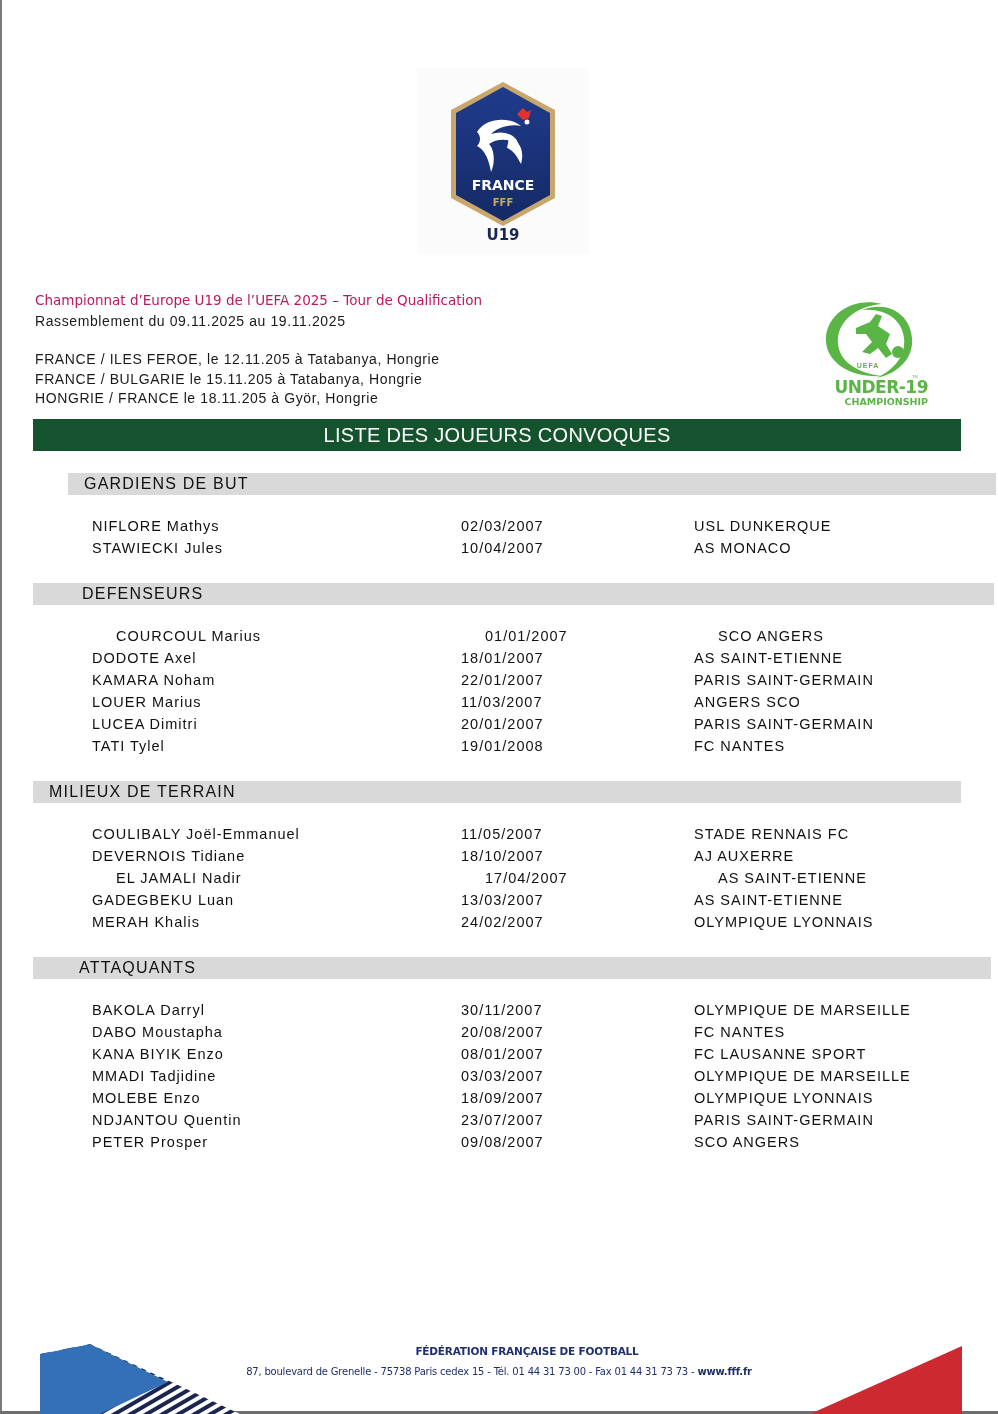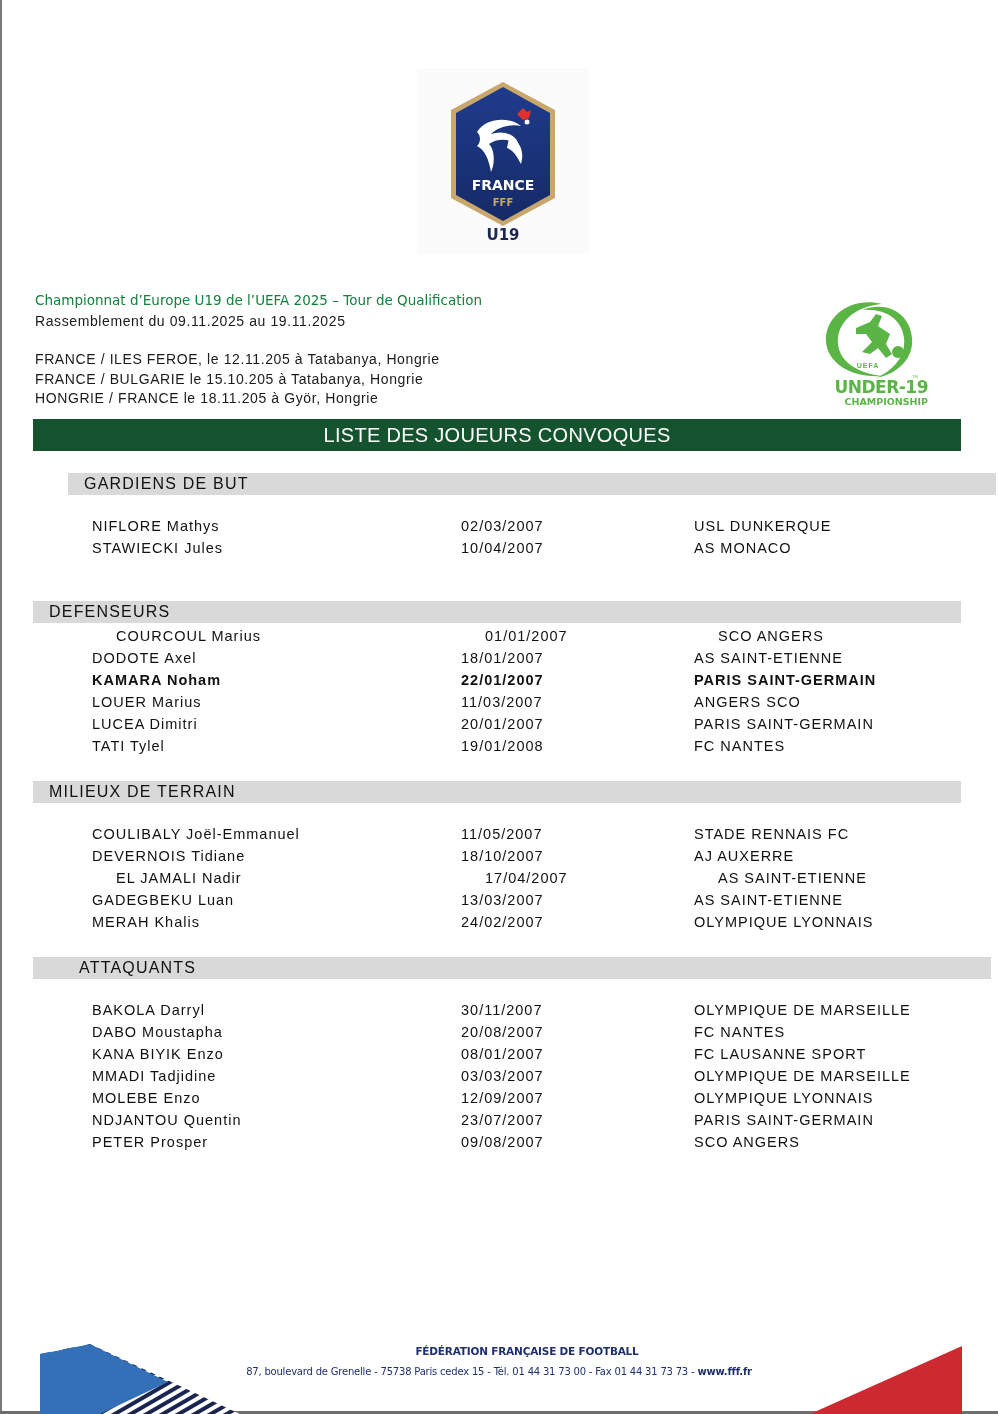--- a/index.html
+++ b/index.html
@@ -14,21 +14,21 @@
                font-size:15px; color:#1a2550; font-family:"DejaVu Sans", sans-serif; }
 
   .uefa-logo { position:absolute; left:812px; top:276px; width:116px; height:136px; }
   .uefa-under { position:absolute; left:812px; top:378px; width:116px; text-align:right; color:#5bb546;
                 font-weight:bold; font-family:"DejaVu Sans", sans-serif; }
   .uefa-under .l1 { font-size:17px; line-height:18px; letter-spacing:-0.5px; }
   .uefa-under .l2 { font-size:9.5px; line-height:11px; }
   .uefa-small { position:absolute; left:848px; top:362px; width:40px; text-align:center; font-size:7px; color:#5bb546; font-weight:bold; letter-spacing:1px; }
 
   .info { position:absolute; left:35px; font-size:14px; color:#1a1a1a; letter-spacing:0.6px; }
-  .info.title { top:292px; font-family:"DejaVu Sans", sans-serif; font-size:13.5px; letter-spacing:0; color:#15803d; }
+  .info.title { top:292px; font-family:"DejaVu Sans", sans-serif; font-size:13.5px; letter-spacing:0; color:#be185d; }
   .info.l2 { top:313px; }
   .info.l3 { top:351px; }
   .info.l4 { top:371px; }
   .info.l5 { top:390px; }
 
   .banner { position:absolute; left:33px; top:419px; width:928px; height:32px; background:#14532d;
             color:#fff; text-align:center; font-size:20px; line-height:32px; letter-spacing:0.3px; }
 
   .section { position:absolute; left:33px; width:928px; height:22px; background:#d9d9d9;
              font-size:16px; line-height:22px; letter-spacing:1.2px; color:#111; }
@@ -84,49 +84,49 @@
   <div class="uefa-small">UEFA</div>
   <div class="uefa-under">
     <div class="l1">UNDER-19</div>
     <div class="l2">CHAMPIONSHIP</div>
   </div>
 </div>
 
 <div class="info title">Championnat d’Europe U19 de l’UEFA 2025 – Tour de Qualification</div>
 <div class="info l2">Rassemblement du 09.11.2025 au 19.11.2025</div>
 <div class="info l3">FRANCE / ILES FEROE, le 12.11.205 à Tatabanya, Hongrie</div>
-<div class="info l4">FRANCE / BULGARIE le 15.10.205 à Tatabanya, Hongrie</div>
+<div class="info l4">FRANCE / BULGARIE le 15.11.205 à Tatabanya, Hongrie</div>
 <div class="info l5">HONGRIE / FRANCE le 18.11.205 à Györ, Hongrie</div>
 
 <div class="banner">LISTE DES JOUEURS CONVOQUES</div>
 
 <div id="roster">
     <div class="section" style="top: 473px; margin-left: 35px;"><span>GARDIENS DE BUT</span></div>
     <div class="row" style="top: 518px;">
       <span class="name">NIFLORE Mathys</span>
       <span class="dob">02/03/2007</span>
       <span class="club">USL DUNKERQUE</span>
     </div>
     <div class="row" style="top: 540px;">
       <span class="name">STAWIECKI Jules</span>
       <span class="dob">10/04/2007</span>
       <span class="club">AS MONACO</span>
     </div>
-    <div class="section" style="top: 601px;"><span>DEFENSEURS</span></div>
+    <div class="section" style="top: 583px; padding-left: 33px;"><span>DEFENSEURS</span></div>
     <div class="row" style="top: 628px; margin-left: 24px;">
       <span class="name">COURCOUL Marius</span>
       <span class="dob">01/01/2007</span>
       <span class="club">SCO ANGERS</span>
     </div>
     <div class="row" style="top: 650px;">
       <span class="name">DODOTE Axel</span>
       <span class="dob">18/01/2007</span>
       <span class="club">AS SAINT-ETIENNE</span>
     </div>
-    <div class="row" style="top: 672px; font-weight: bold;">
+    <div class="row" style="top: 672px;">
       <span class="name">KAMARA Noham</span>
       <span class="dob">22/01/2007</span>
       <span class="club">PARIS SAINT-GERMAIN</span>
     </div>
     <div class="row" style="top: 694px;">
       <span class="name">LOUER Marius</span>
       <span class="dob">11/03/2007</span>
       <span class="club">ANGERS SCO</span>
     </div>
     <div class="row" style="top: 716px;">
@@ -181,21 +181,21 @@
       <span class="dob">08/01/2007</span>
       <span class="club">FC LAUSANNE SPORT</span>
     </div>
     <div class="row" style="top: 1068px;">
       <span class="name">MMADI Tadjidine</span>
       <span class="dob">03/03/2007</span>
       <span class="club">OLYMPIQUE DE MARSEILLE</span>
     </div>
     <div class="row" style="top: 1090px;">
       <span class="name">MOLEBE Enzo</span>
-      <span class="dob">12/09/2007</span>
+      <span class="dob">18/09/2007</span>
       <span class="club">OLYMPIQUE LYONNAIS</span>
     </div>
     <div class="row" style="top: 1112px;">
       <span class="name">NDJANTOU Quentin</span>
       <span class="dob">23/07/2007</span>
       <span class="club">PARIS SAINT-GERMAIN</span>
     </div>
     <div class="row" style="top: 1134px;">
       <span class="name">PETER Prosper</span>
       <span class="dob">09/08/2007</span>

